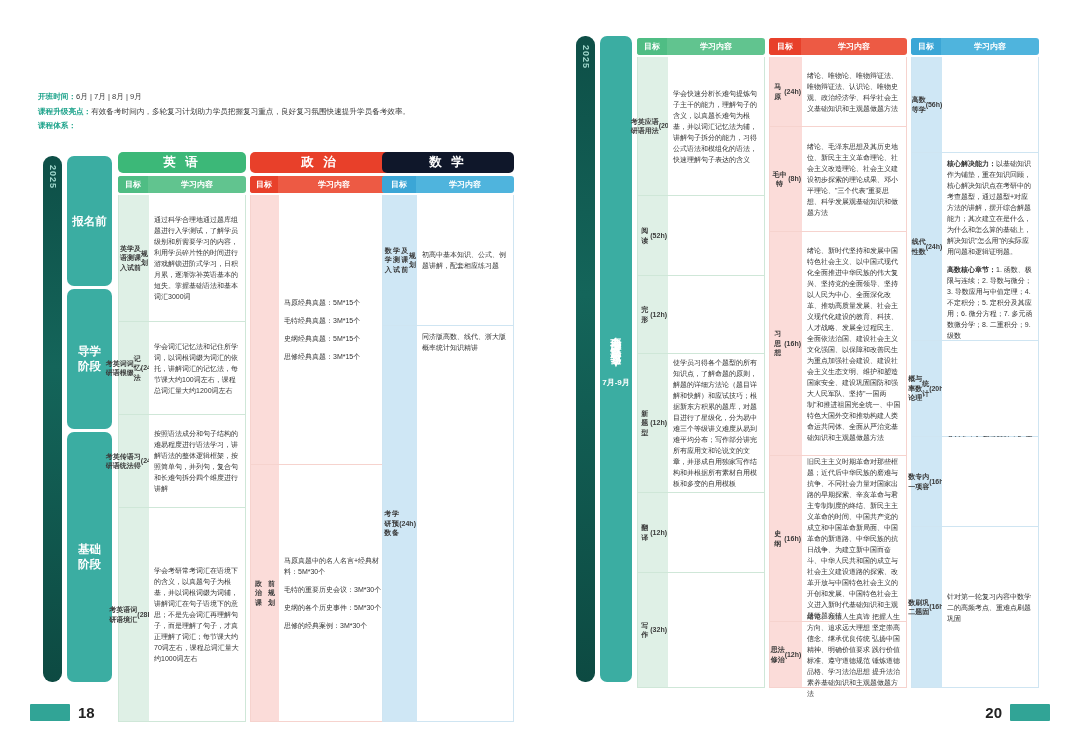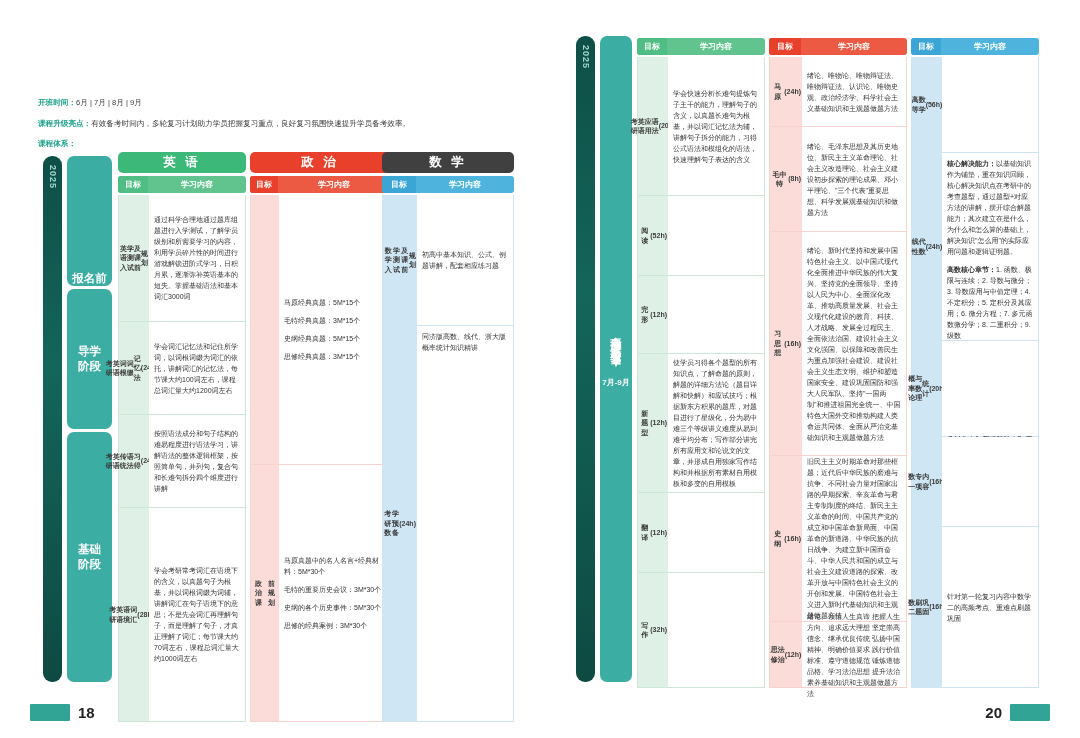--- a/index.html
+++ b/index.html
@@ -16,21 +16,21 @@
   .right-page { position: absolute; left: 540px; top: 0; width: 540px; height: 738px; }
 
   .title-wrap { position: absolute; left: 36px; top: 58px; }
   .main-title {
     font-size: 22px; font-weight: bold; color: #1fa48c;
     letter-spacing: 0.5px;
     background: linear-gradient(to right, rgba(31,164,140,0.18), rgba(31,164,140,0.0));
     padding: 2px 30px 3px 2px; display: inline-block;
   }
   .meta-lines { position: absolute; left: 38px; top: 90px; width: 480px; }
-  .meta-line { font-size: 7.6px; color: #3a3a3a; line-height: 14.5px; white-space: nowrap; margin-top: 6px; }
+  .meta-line { font-size: 7.6px; color: #3a3a3a; line-height: 14.5px; white-space: nowrap; }
   .meta-label { color: #1fa48c; font-weight: bold; }
 
   
   .year-bar {
     position: absolute; width: 19px; border-radius: 9px;
     background: linear-gradient(to bottom, #0e4f47, #14655a 40%, #0d4a42);
     color: #9fd6cb; font-size: 9px; font-weight: bold;
     display: flex; align-items: flex-start; justify-content: center;
     letter-spacing: 1px;
   }
@@ -41,21 +41,21 @@
   .rp-year { left: 576px; top: 36px; height: 646px; }
 
   
   .stage {
     position: absolute; left: 67px; width: 45px;
     background: #3bada2; border-radius: 7px;
     color: #fff; font-size: 11.5px; font-weight: bold;
     display: flex; align-items: center; justify-content: center;
     text-align: center; line-height: 15px;
   }
-  .stage.s1 { top: 156px; height: 130px; align-items: flex-end; }
+  .stage.s1 { top: 156px; height: 130px; }
   .stage.s2 { top: 289px; height: 140px; }
   .stage.s3 { top: 432px; height: 250px; }
 
   
   .rp-stage {
     position: absolute; left: 600px; top: 36px; width: 32px; height: 646px;
     background: #3bada2; border-radius: 7px; color: #fff;
     font-size: 11px; font-weight: bold;
     display: flex; flex-direction: column; align-items: center; justify-content: center;
     line-height: 14px;
@@ -107,21 +107,21 @@
 
   
   .th-po .subj-title { background: #e8402a; }
   .th-po .subj-head { background: #ed5a44; }
   .th-po .subj-head .h-goal { background: #e8402a; }
   .th-po .cell-goal { background: #fbdcd9; }
   .th-po .rows { border-color: #f6d3ce; }
   .th-po .row { border-color: #f6d3ce; }
 
   
-  .th-ma .subj-title { background: #404040; }
+  .th-ma .subj-title { background: #0f172a; }
   .th-ma .subj-head { background: #4fb4dd; }
   .th-ma .subj-head .h-goal { background: #3ba6d6; }
   .th-ma .cell-goal { background: #cfe7f5; }
   .th-ma .rows { border-color: #cfe5f2; }
   .th-ma .row { border-color: #cfe5f2; }
 
   
   .rp-subject { position: absolute; top: 38px; }
   .rp-subject .subj-head { margin-top: 0; }
 

